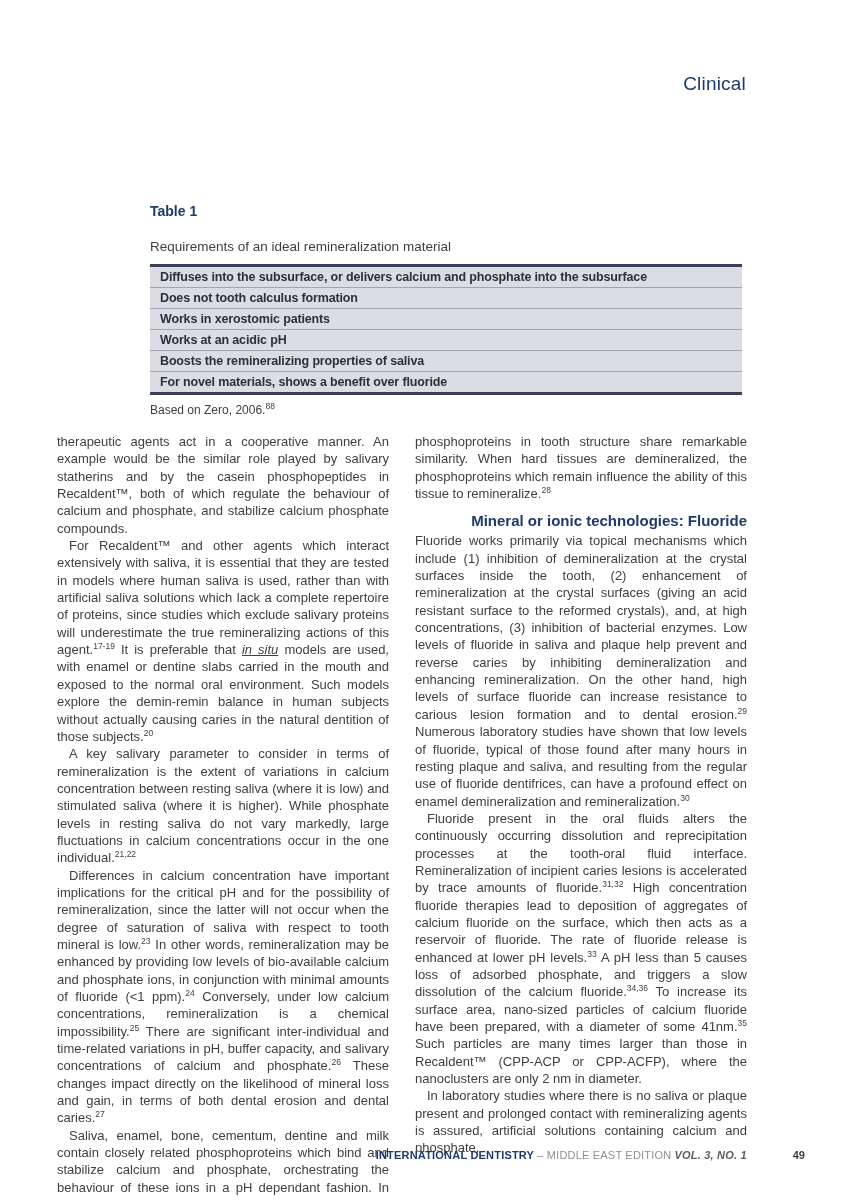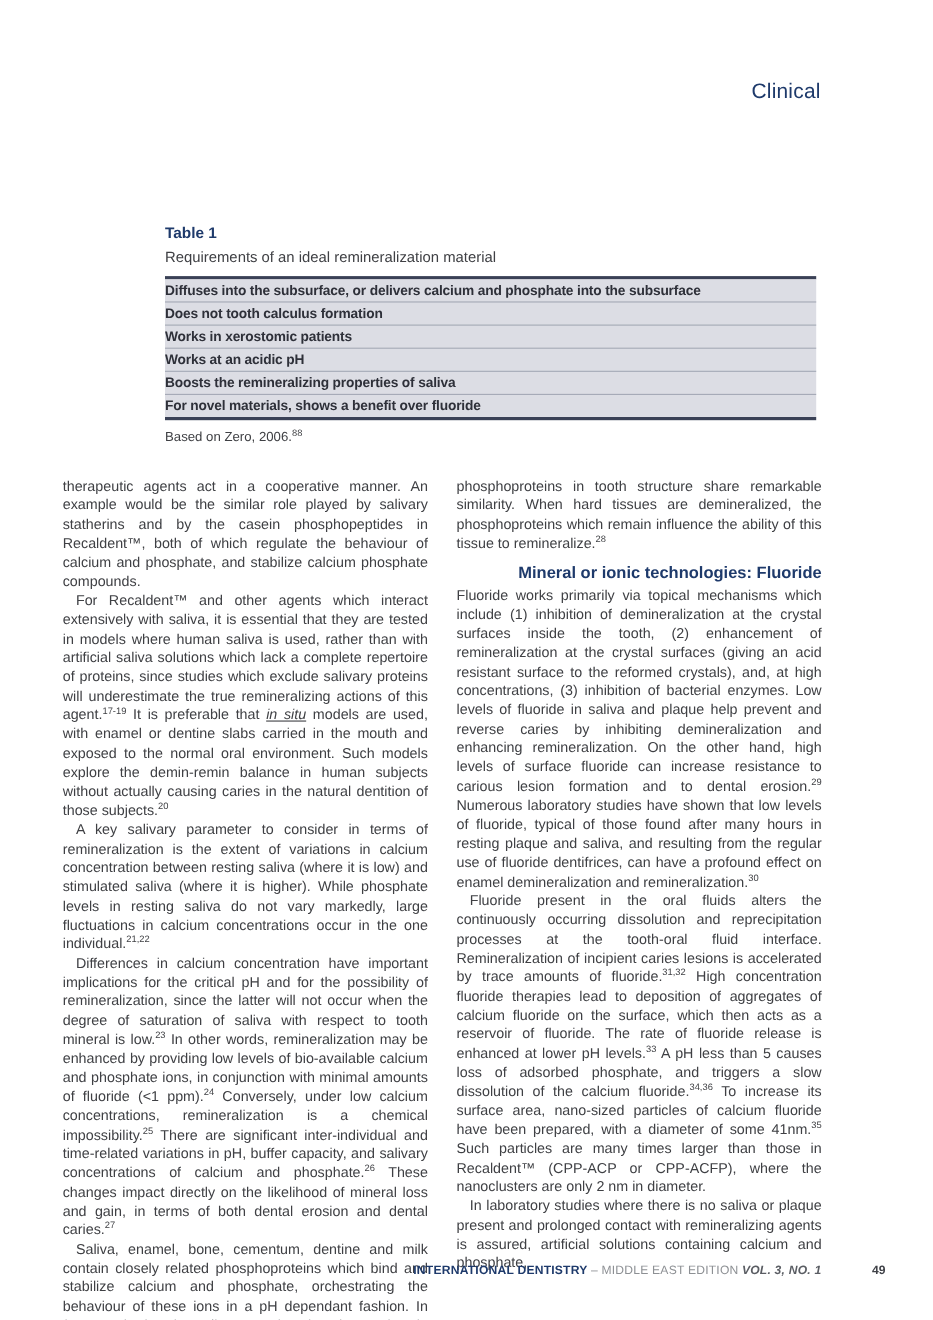--- a/index.html
+++ b/index.html
@@ -24,30 +24,31 @@
   }
   .table-title {
     font-size: 14px; font-weight: bold;
     color: var(--accent, #1e3a6b);
     line-height: 17px;
   }
   .table-caption {
     font-size: 13.5px;
     color: var(--body, #3f4044);
     line-height: 17px;
-    margin-top: 5px;
+    margin-top: 18px;
   }
   .reqs-table {
     margin-top: 9px;
     border-top: 3px solid var(--table-border, #3a4156);
     border-bottom: 3px solid var(--table-border, #3a4156);
   }
   .req-row {
     background: var(--row-bg, #dcdde4);
     height: 20px; line-height: 20px;
+    padding-left: 10px;
     font-size: 12.5px; font-weight: bold;
     letter-spacing: -0.15px;
     color: #2e3039;
     white-space: nowrap;
     overflow: hidden;
   }
   .req-row + .req-row { border-top: 1px solid var(--row-divider, #a0a5b2); }
   .table-footnote {
     margin-top: 8px;
     font-size: 12px;

